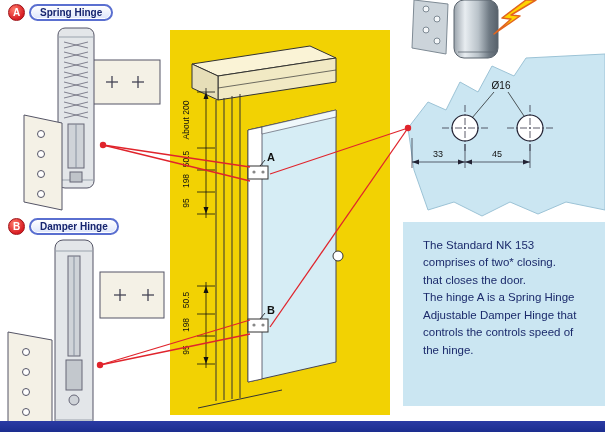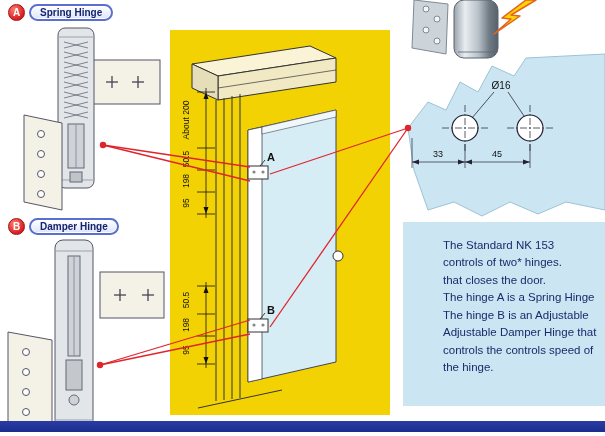--- a/index.html
+++ b/index.html
@@ -34,21 +34,21 @@
   .photo-topright{position:absolute;left:408px;top:0;z-index:2;}
   .detail-panel{position:absolute;left:398px;top:52px;z-index:2;}
   .overlay{position:absolute;left:0;top:0;z-index:5;pointer-events:none;}
   
   .desc-box{
     position:absolute;left:403px;top:222px;width:202px;height:184px;
     background:#CBE6F2;z-index:1;box-sizing:border-box;
     padding:15px 8px 8px 20px;
   }
   .desc-line{
-    color:#1B2A6B;font-size:11.5px;line-height:1.52;white-space:nowrap;margin-left:20px;
+    color:#1B2A6B;font-size:11.5px;line-height:1.52;white-space:nowrap;
   }
   
   .bottom-bar{
     position:absolute;left:0;top:421px;width:605px;height:11px;
     background:linear-gradient(#2b3ba4,#1B2D8F);z-index:3;
   }
   svg text{font-family:"Liberation Sans",sans-serif;}
 </style>
 </head>
 <body>
@@ -241,24 +241,23 @@
       <polygon points="67,110 60,107.5 60,112.5"></polygon>
       <polygon points="67,110 74,107.5 74,112.5"></polygon>
       <polygon points="132,110 125,107.5 125,112.5"></polygon>
     </g>
     <text x="40" y="105" font-size="9" fill="#111" text-anchor="middle">33</text>
     <text x="99" y="105" font-size="9" fill="#111" text-anchor="middle">45</text>
   </svg>
 
   <div class="desc-box">
     <div class="desc-line">The Standard NK 153</div>
-    <div class="desc-line">controls of two* hinges.</div>
+    <div class="desc-line">comprises of two* closing.</div>
     <div class="desc-line">that closes the door.</div>
     <div class="desc-line">The hinge A is a Spring Hinge</div>
-    <div class="desc-line">The hinge B is an Adjustable</div>
     <div class="desc-line">Adjustable Damper Hinge that</div>
     <div class="desc-line">controls the controls speed of</div>
     <div class="desc-line">the hinge.</div>
   </div>
 
   <svg class="overlay" width="605" height="436" viewBox="0 0 605 436">
     <g stroke="#E0242C" stroke-width="1.3">
       <line x1="103" y1="145" x2="250" y2="167"></line>
       <line x1="103" y1="145" x2="250" y2="181"></line>
       <line x1="100" y1="365" x2="250" y2="320"></line>

